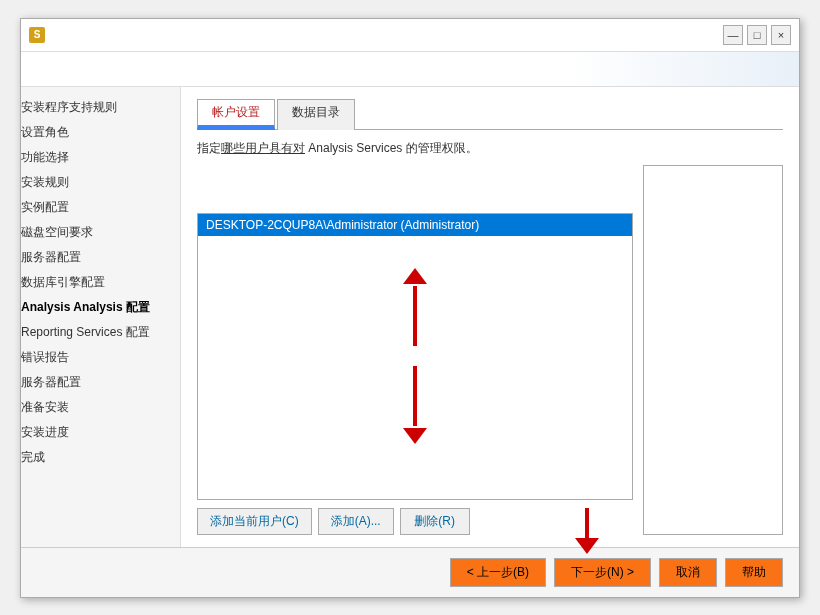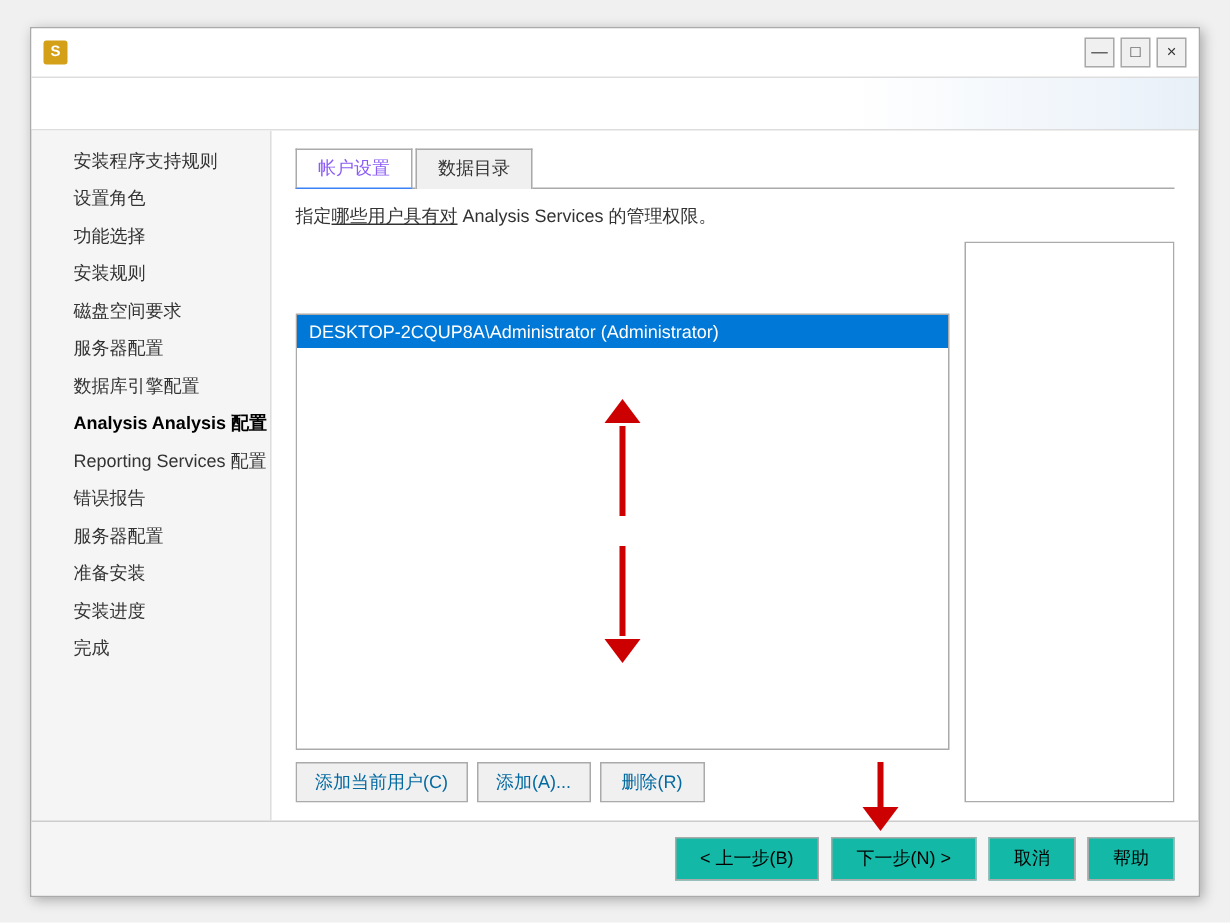--- a/index.html
+++ b/index.html
@@ -87,21 +87,21 @@
       overflow: hidden;
     }
     .sidebar {
       width: 160px;
       background: #f5f5f5;
       border-right: 1px solid #ddd;
       padding: 8px 0;
       overflow-y: auto;
     }
     .sidebar-item {
-      padding: 4px 28px;
+      padding: 4px 0;
       font-size: 12px;
       color: #333;
       cursor: pointer;
       white-space: nowrap;
     }
     .sidebar-item.active {
       font-weight: bold;
       color: #000;
     }
     .main-panel {
@@ -123,23 +123,23 @@
       cursor: pointer;
       border: 1px solid #aaa;
       border-bottom: none;
       background: #f0f0f0;
       color: #333;
       margin-right: 2px;
       margin-bottom: -1px;
     }
     .tab.active {
       background: #fff;
-      border-bottom: 1px solid #3b82f6;
+      border-bottom: 5px solid #3b82f6;
       z-index: 1;
-      color: #8b5cf6;
+      color: #b91c1c;
     }
     .panel-description {
       font-size: 12px;
       color: #333;
       margin-bottom: 8px;
     }
     .panel-description span {
       text-decoration: underline;
       cursor: pointer;
     }
@@ -237,21 +237,21 @@
       display: flex;
       justify-content: flex-end;
       gap: 8px;
       background: #f5f5f5;
       position: relative;
     }
     .footer-btn {
       padding: 5px 16px;
       font-size: 12px;
       border: 1px solid #aaa;
-      background: #14b8a6;
+      background: #f97316;
       cursor: pointer;
       color: #000;
     }
     .footer-arrow {
       position: absolute;
       right: 200px;
       top: -40px;
       display: flex;
       flex-direction: column;
       align-items: center;
@@ -292,20 +292,21 @@
   </div>
 
   <div class="content-area">
 
     <div class="sidebar">
 
     <div class="sidebar-item">安装程序支持规则</div>
         <div class="sidebar-item">设置角色</div>
         <div class="sidebar-item">功能选择</div>
         <div class="sidebar-item">安装规则</div>
+        <div class="sidebar-item">实例配置</div>
         <div class="sidebar-item">磁盘空间要求</div>
         <div class="sidebar-item">服务器配置</div>
         <div class="sidebar-item">数据库引擎配置</div>
         <div class="sidebar-item active">Analysis Analysis 配置</div>
         <div class="sidebar-item">Reporting Services 配置</div>
         <div class="sidebar-item">错误报告</div>
         <div class="sidebar-item">服务器配置</div>
         <div class="sidebar-item">准备安装</div>
         <div class="sidebar-item">安装进度</div>
         <div class="sidebar-item">完成</div>

